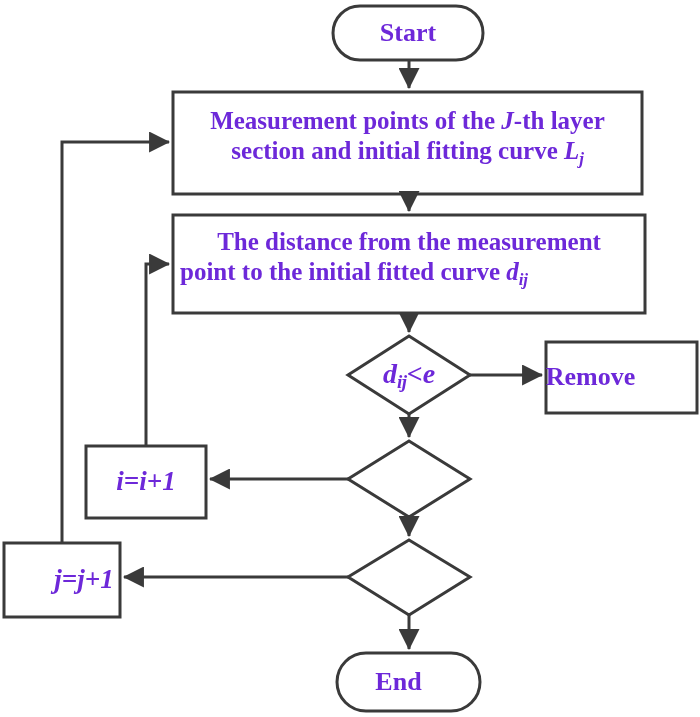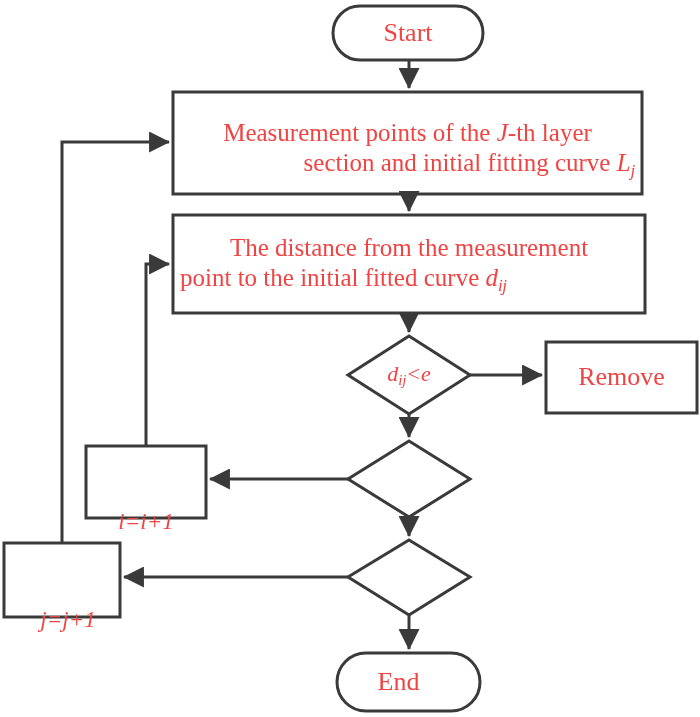--- a/index.html
+++ b/index.html
@@ -21,41 +21,41 @@
     top: 0;
     width: 700px;
     height: 717px;
   }
   .node-label {
     position: absolute;
     display: flex;
     align-items: center;
     justify-content: center;
     text-align: center;
-    color: #ef4444;
+    color: #6d28d9;
     line-height: 1.18;
     pointer-events: none;
     white-space: nowrap;
+    font-weight: bold;
   }
   .node-label.wrap {
     white-space: normal;
   }
   .terminal-label {
     font-size: 26px;
   }
   .process-label {
     font-size: 25px;
   }
   .small-process-label {
-    font-size: 23px;
+    font-size: 27px;
     font-style: italic;
-    margin-top: 40px;
   }
   .decision-label {
-    font-size: 22px;
+    font-size: 28px;
     font-style: italic;
   }
   .remove-label {
     font-size: 26px;
   }
   .it { font-style: italic; }
   .sub {
     font-style: italic;
     font-size: 0.68em;
     vertical-align: -0.28em;
@@ -122,49 +122,49 @@
       <line x1="348" y1="577" x2="124" y2="577" marker-end="url(#arrow)"></line>
 
       <polyline points="62,543 62,142 169,142" marker-end="url(#arrow)"></polyline>
 
       <line x1="409" y1="615" x2="409" y2="649" marker-end="url(#arrow)"></line>
     </g>
   </svg>
 
   <div class="node-label terminal-label" style="left:333px; top:6px; width:150px; height:54px;">Start</div>
 
-  <div class="node-label wrap process-label" style="left:180px; top:92px; width:455px; height:86px; display:block; padding-top:14px; box-sizing:border-box;margin-top:12px;">
+  <div class="node-label wrap process-label" style="left:180px; top:92px; width:455px; height:86px; display:block; padding-top:14px; box-sizing:border-box;">
     <div style="text-align:center;">
       <span>Measurement points of the </span><span class="it">J</span><span>-th layer</span>
     </div>
-    <div style="text-align:right;">
+    <div style="text-align:center;">
       <span>section and initial fitting curve </span><span class="it">L</span><span class="sub">j</span>
     </div>
   </div>
 
-  <div class="node-label wrap process-label" style="left:180px; top:215px; width:458px; height:98px; display:block; padding-top:18px; box-sizing:border-box;">
+  <div class="node-label wrap process-label" style="left:180px; top:215px; width:458px; height:98px; display:block; padding-top:12px; box-sizing:border-box;">
     <div style="text-align:center;">
       <span>The distance from the measurement</span>
     </div>
     <div style="text-align:left;">
       <span>point to the initial fitted curve </span><span class="it">d</span><span class="sub">ij</span>
     </div>
   </div>
 
   <div class="node-label decision-label" style="left:348px; top:336px; width:122px; height:78px;">
     <span><span class="it">d</span><span class="sub">ij</span><span>&lt;</span><span class="it">e</span></span>
   </div>
 
-  <div class="node-label remove-label" style="left:546px; top:342px; width:151px; height:71px;">Remove</div>
+  <div class="node-label remove-label" style="left:515px; top:342px; width:151px; height:71px;">Remove</div>
 
 
   <div class="node-label small-process-label" style="left:86px; top:446px; width:120px; height:72px;">i=i+1</div>
 
 
-  <div class="node-label small-process-label" style="left:4px; top:543px; width:128px; height:74px;">j=j+1</div>
+  <div class="node-label small-process-label" style="left:20px; top:543px; width:128px; height:74px;">j=j+1</div>
 
   <div class="node-label terminal-label" style="left:337px; top:653px; width:123px; height:58px;">End</div>
 
   <div class="hitbox" style="left:333px; top:6px; width:150px; height:54px; border-radius:27px;"></div>
   <div class="hitbox" style="left:173px; top:92px; width:469px; height:102px;"></div>
   <div class="hitbox" style="left:173px; top:215px; width:472px; height:98px;"></div>
   <div class="hitbox" style="left:348px; top:336px; width:122px; height:78px;"></div>
   <div class="hitbox" style="left:546px; top:342px; width:151px; height:71px;"></div>
   <div class="hitbox" style="left:348px; top:441px; width:122px; height:76px;"></div>
   <div class="hitbox" style="left:86px; top:446px; width:120px; height:72px;"></div>

